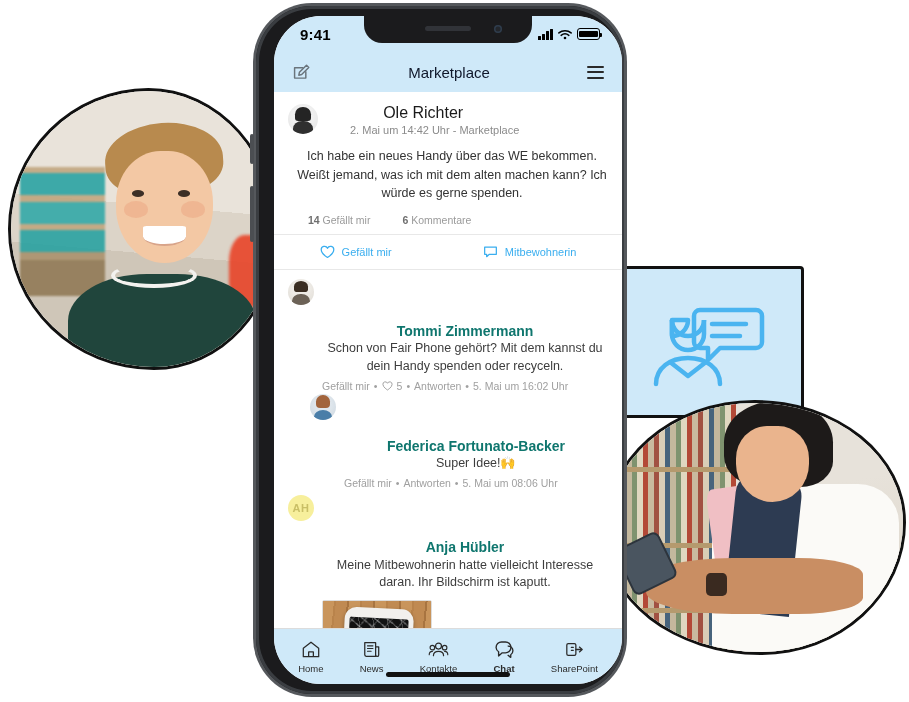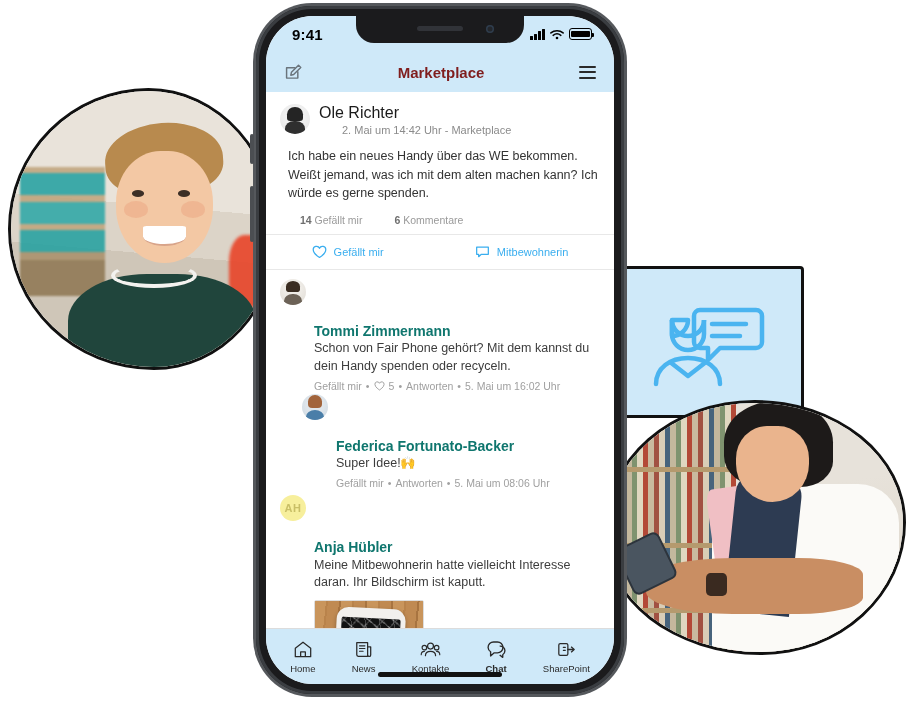--- a/index.html
+++ b/index.html
@@ -152,24 +152,24 @@
   }
   .phone::before {
     content: ""; position: absolute; left: -6px; top: 128px;
     width: 4px; height: 30px; background: #4b4e52; border-radius: 3px;
   }
   .phone::after {
     content: ""; position: absolute; left: -6px; top: 180px;
     width: 4px; height: 56px; background: #4b4e52; border-radius: 3px;
   }
   .screen {
-    position: absolute; left: 10px; top: 10px;
+    position: absolute; left: 18px; top: 10px;
     width: 348px; height: 668px;
     background: #ffffff; border-radius: 47px; overflow: hidden;
-    display: flex; flex-direction: column;
+    display: flex; flex-direction: column; text-align: center;
   }
   .notch {
     position: absolute; left: 50%; transform: translateX(-50%); top: 0;
     width: 168px; height: 27px; background: #1b1b1d;
     border-radius: 0 0 18px 18px; z-index: 30;
   }
   .speaker {
     position: absolute; left: 50%; transform: translateX(-50%); top: 10px;
     width: 46px; height: 5px; background: #313338; border-radius: 3px;
   }
@@ -202,21 +202,21 @@
     width: 2px; height: 4.6px; background: #000; border-radius: 0 1px 1px 0;
   }
   .battery span { display: block; height: 100%; background: #000; border-radius: 1px; }
 
   
   .appbar {
     height: 40px; flex: 0 0 40px; background: #cfe9f9;
     display: flex; align-items: center; justify-content: space-between;
     padding: 0 18px;
   }
-  .appbar-title { font-size: 15px; color: #7f1d1d; font-weight: bold; }
+  .appbar-title { font-size: 15px; color: #0f172a; font-weight: normal; }
   .icon-btn { display: flex; align-items: center; justify-content: center; }
   .hamburger { display: flex; flex-direction: column; gap: 3.5px; }
   .hamburger i { display: block; width: 17px; height: 2px; background: #2a2a2a; border-radius: 1px; }
 
   
   .feed { flex: 1 1 auto; background: #fff; overflow: hidden; position: relative; }
   .post { padding: 12px 14px 0 14px; }
   .post-head { display: flex; align-items: flex-start; gap: 9px; }
   .avatar {
     width: 30px; height: 30px; border-radius: 50%; flex: 0 0 30px;

